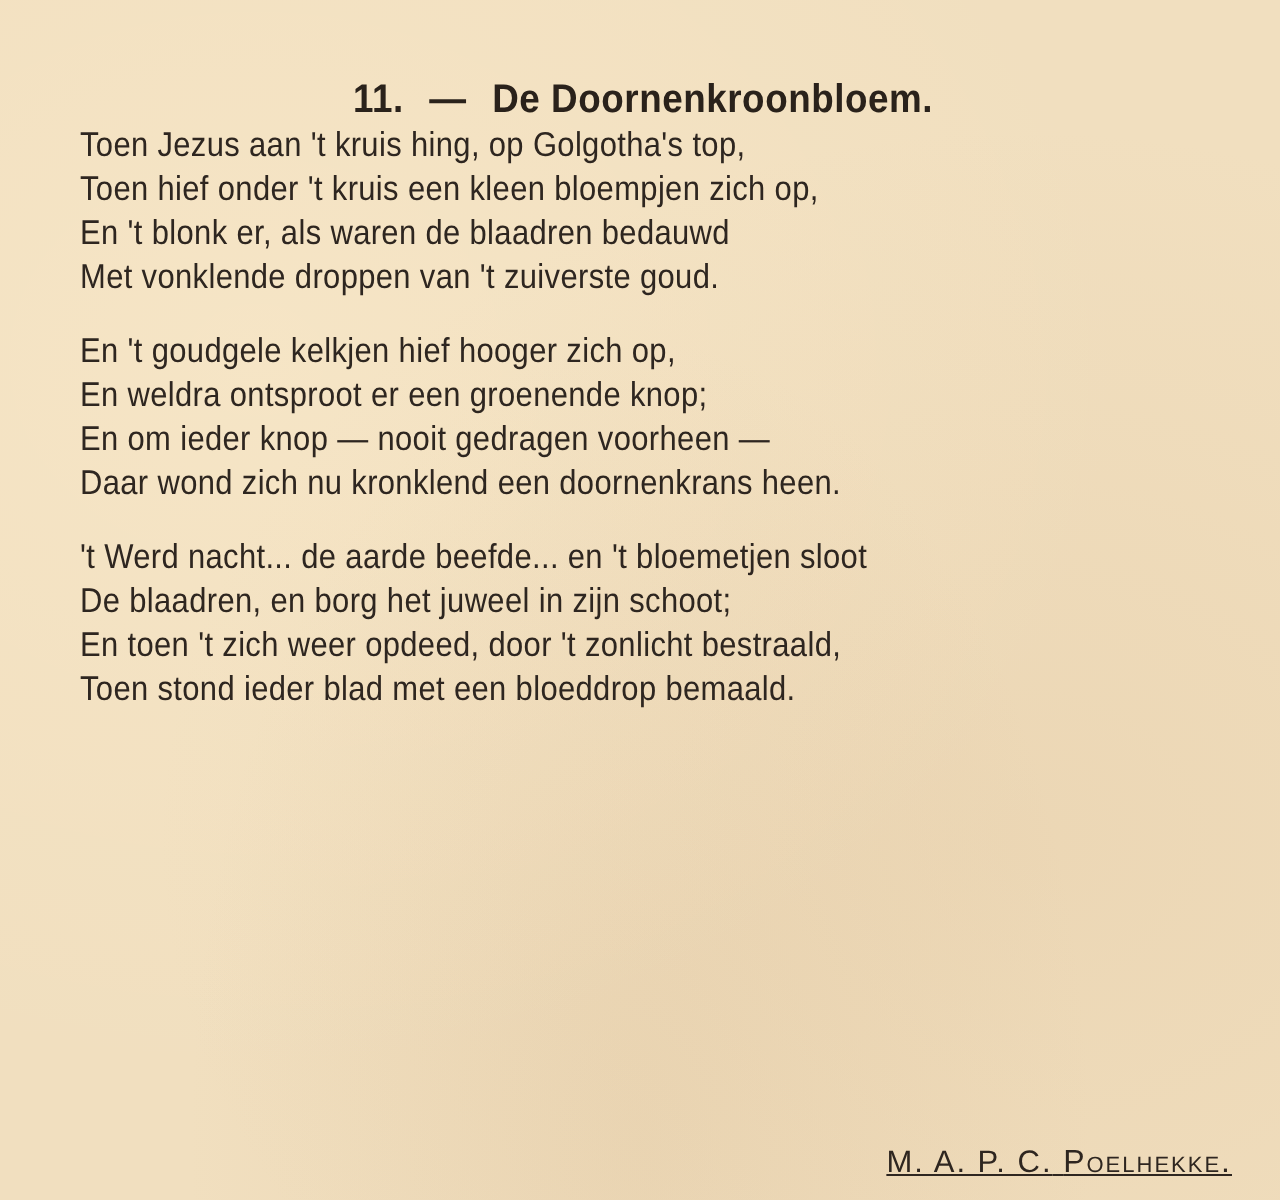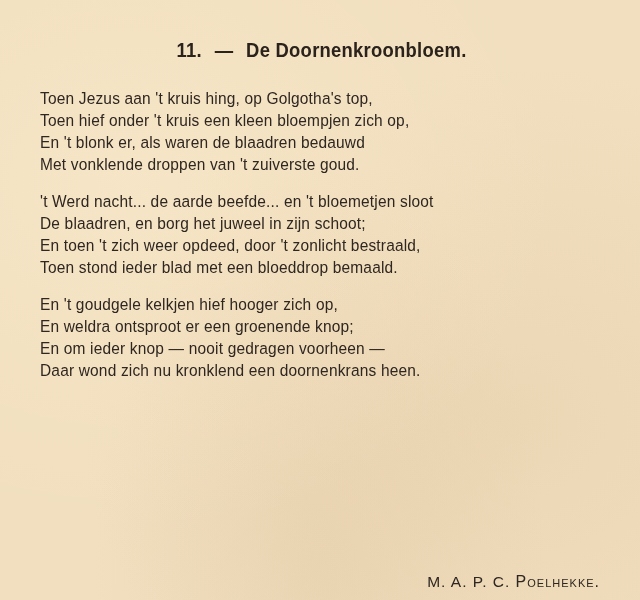--- a/index.html
+++ b/index.html
@@ -36,44 +36,45 @@
       letter-spacing: 0.3px;
       color: #2a221b;
       transform: scaleX(0.92);
       transform-origin: 53% 0;
     }
     .title .num { margin-right: 8px; }
     .title .dash { margin-right: 8px; }
     .poem {
       position: absolute;
       left: 40px;
-      top: 52px;
+      top: 26px;
       width: 580px;
     }
     .stanza {
       margin: 0 0 15px 0;
     }
     .line {
       font-size: 17.2px;
       line-height: 22px;
       height: 22px;
       white-space: nowrap;
       letter-spacing: 0.2px;
       transform: scaleX(0.9);
       transform-origin: 0 0;
       color: #2e2620;
     }
     .author {
       position: absolute;
       top: 538px;
-      right: 40px;
+      right: 24px;
       font-size: 15.5px;
       letter-spacing: 1px;
       color: #2e2620;
       white-space: nowrap;
+      text-decoration: underline;
     }
     .author .sc {
       font-variant: small-caps;
       font-size: 16px;
     }
     .rule {
       position: absolute;
       left: 243px;
       top: 593px;
       width: 113px;
@@ -93,30 +94,30 @@
   </div>
 
   <div class="poem">
     <div class="stanza">
       <div class="line">Toen Jezus aan 't kruis hing, op Golgotha's top,</div>
       <div class="line">Toen hief onder 't kruis een kleen bloempjen zich op,</div>
       <div class="line">En 't blonk er, als waren de blaadren bedauwd</div>
       <div class="line">Met vonklende droppen van 't zuiverste goud.</div>
     </div>
     <div class="stanza">
+      <div class="line">En 't goudgele kelkjen hief hooger zich op,</div>
+      <div class="line">En weldra ontsproot er een groenende knop;</div>
+      <div class="line">En om ieder knop — nooit gedragen voorheen —</div>
+      <div class="line">Daar wond zich nu kronklend een doornenkrans heen.</div>
+    </div>
+    <div class="stanza">
       <div class="line">'t Werd nacht... de aarde beefde... en 't bloemetjen sloot</div>
       <div class="line">De blaadren, en borg het juweel in zijn schoot;</div>
       <div class="line">En toen 't zich weer opdeed, door 't zonlicht bestraald,</div>
       <div class="line">Toen stond ieder blad met een bloeddrop bemaald.</div>
-    </div>
-    <div class="stanza">
-      <div class="line">En 't goudgele kelkjen hief hooger zich op,</div>
-      <div class="line">En weldra ontsproot er een groenende knop;</div>
-      <div class="line">En om ieder knop — nooit gedragen voorheen —</div>
-      <div class="line">Daar wond zich nu kronklend een doornenkrans heen.</div>
     </div>
   </div>
 
   <div class="author">
     <span>M. A. P. C.</span>
     <span class="sc">Poelhekke.</span>
   </div>
 
   <div class="rule"></div>
 </div>

